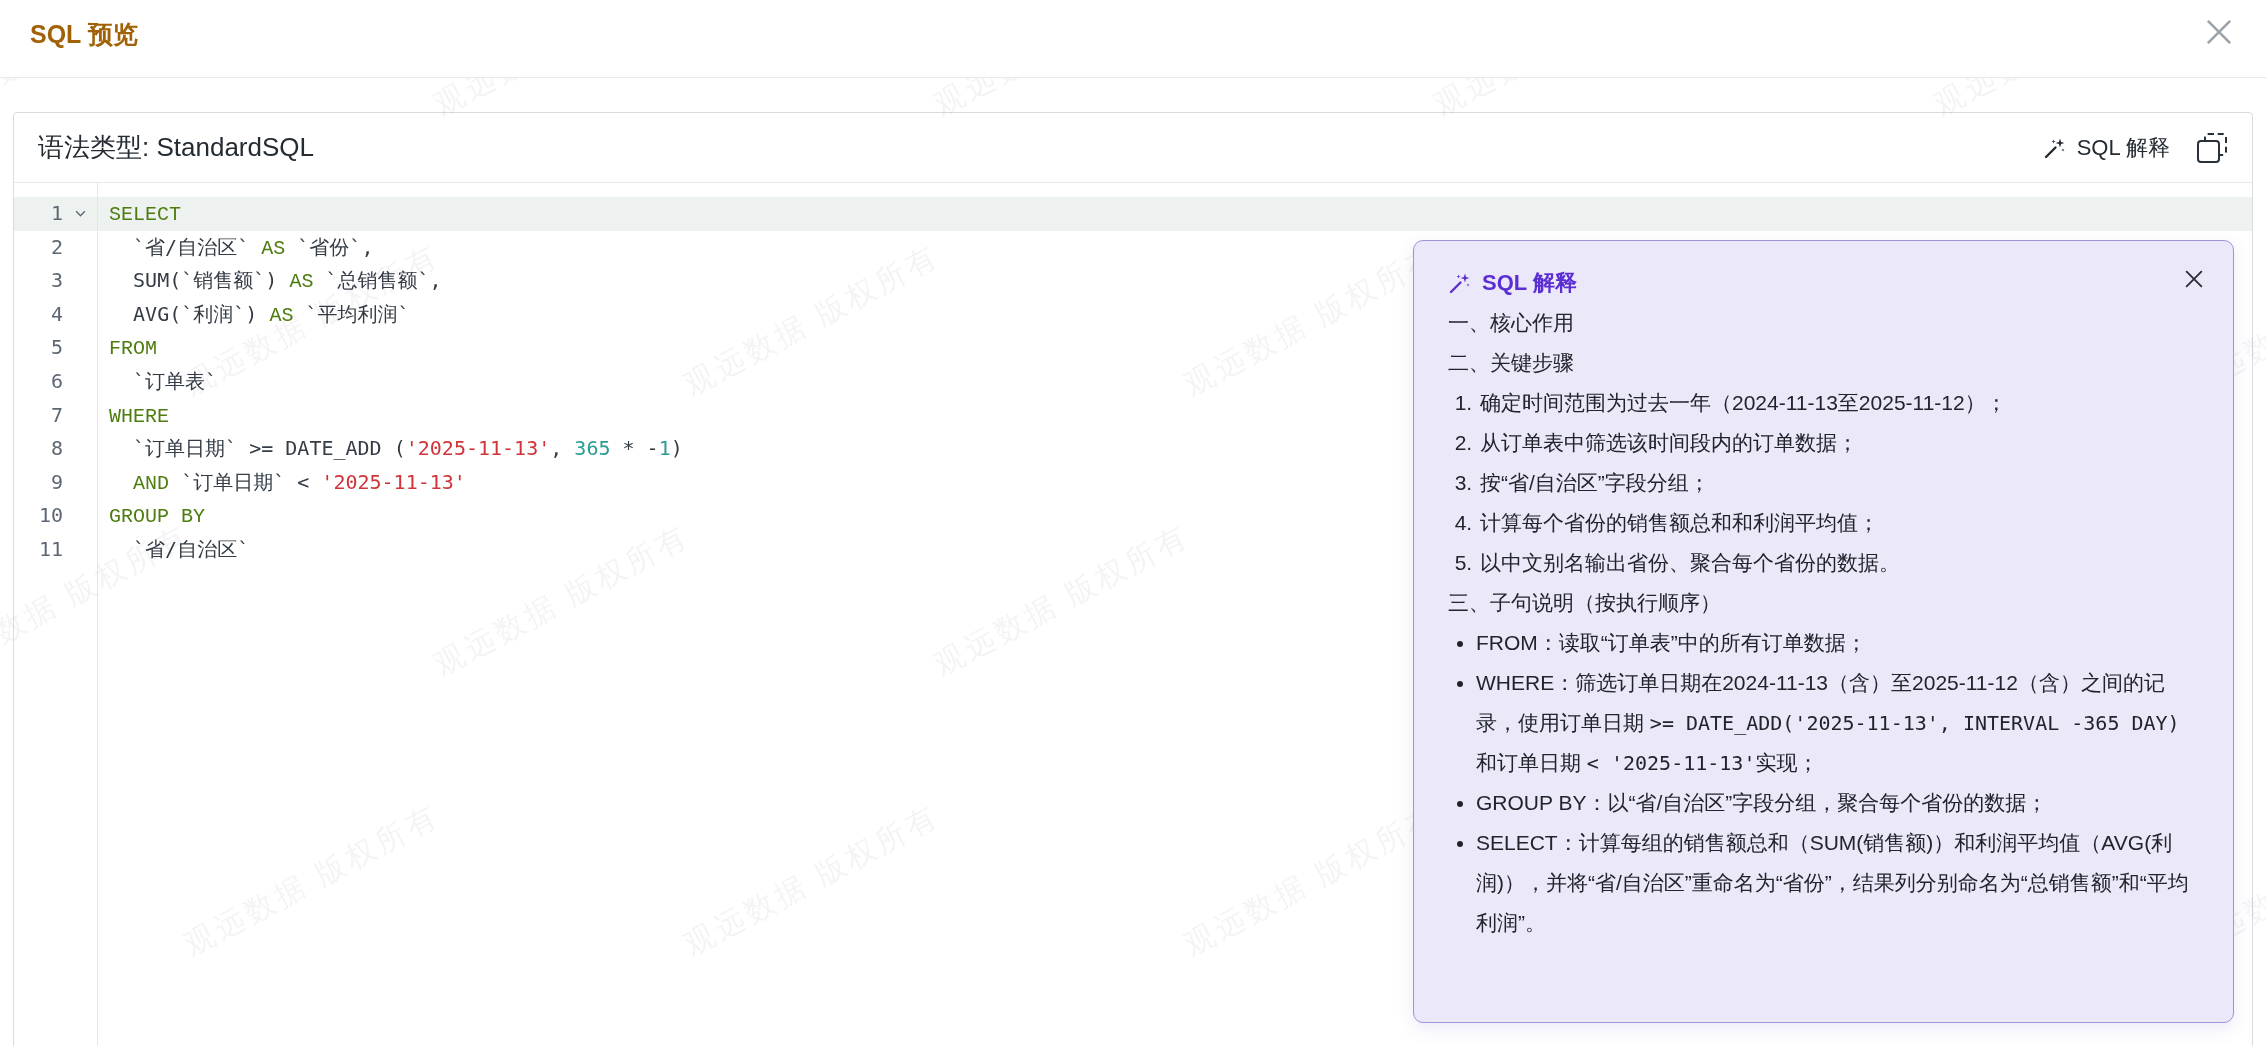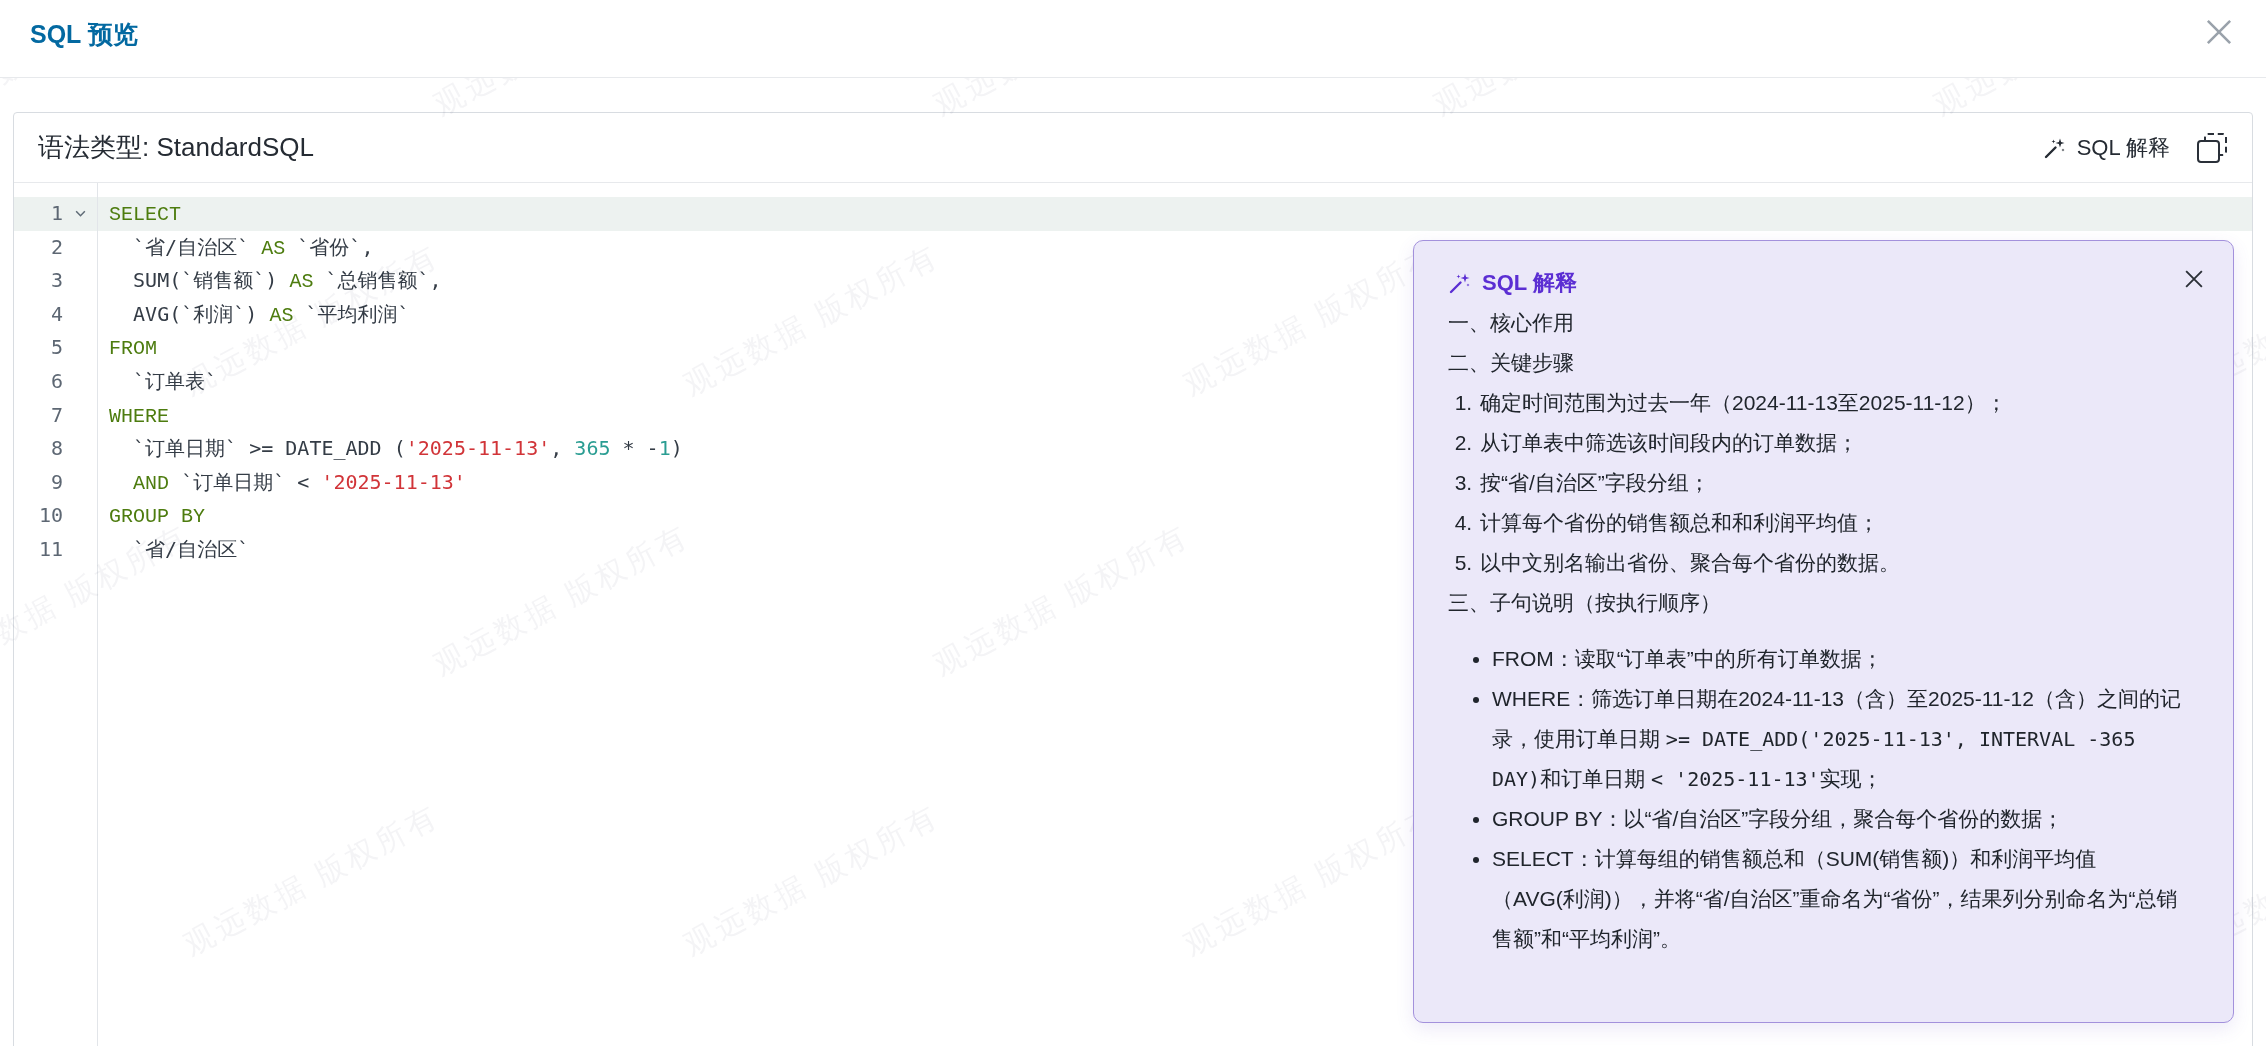--- a/index.html
+++ b/index.html
@@ -2,21 +2,21 @@
 <html><head>
 <meta charset="utf-8">
 <style>
   html,body{margin:0;padding:0;background:#fff;}
   body{width:2266px;height:1046px;position:relative;overflow:hidden;
        font-family:"Liberation Sans","DejaVu Sans",sans-serif;color:#20252c;}
 
   
   .dlg-header{position:absolute;left:0;top:0;width:2266px;height:77px;
               border-bottom:1px solid #e7e9ec;background:#fff;z-index:5;}
-  .dlg-title{position:absolute;left:30px;top:18px;font-size:25px;font-weight:700;color:#0369a1;}
+  .dlg-title{position:absolute;left:30px;top:18px;font-size:25px;font-weight:700;color:#a16207;}
   .dlg-close{position:absolute;right:30px;top:16px;width:34px;height:34px;border:none;background:none;
              color:#9aa2ab;cursor:pointer;padding:0;}
   .dlg-close svg{width:26px;height:26px;}
 
   
   .card{position:absolute;left:13px;top:112px;width:2240px;height:960px;
         border:1px solid #d8dce1;border-radius:4px;background:#fff;box-sizing:border-box;}
   .toolbar{position:relative;height:70px;border-bottom:1px solid #e7e9ec;
            display:flex;align-items:center;padding:0 24px 0 24px;box-sizing:border-box;}
   .syntax-label{font-size:26px;color:#252b33;}
@@ -51,21 +51,21 @@
                color:#2a2f36;cursor:pointer;padding:0;}
   .panel-close svg{width:20px;height:20px;}
   .panel-title{display:flex;align-items:center;gap:10px;font-size:22px;font-weight:600;color:#5b2ed3;
                line-height:40px;}
   .panel-title .wand{color:#5b2ed3;}
   .panel-body{font-size:21px;line-height:40px;color:#20252c;}
   .x-h{white-space:nowrap;}
   .x-p{white-space:normal;}
   .x-ol{margin:0;padding-left:30px;}
   .x-ol li{padding-left:2px;}
-  .x-ul{margin:16px;padding-left:28px;list-style:disc;}
+  .x-ul{margin:0;padding-left:28px;list-style:disc;}
   .seg-code{font-family:"DejaVu Sans Mono","Liberation Mono",monospace;font-size:20px;}
 
   
   #watermarks{position:absolute;inset:0;pointer-events:none;z-index:4;}
   .wm{position:absolute;font-size:30px;color:rgba(45,45,80,0.05);transform:rotate(-28deg);
       white-space:nowrap;letter-spacing:4px;}
 </style>
 </head>
 <body>
 

